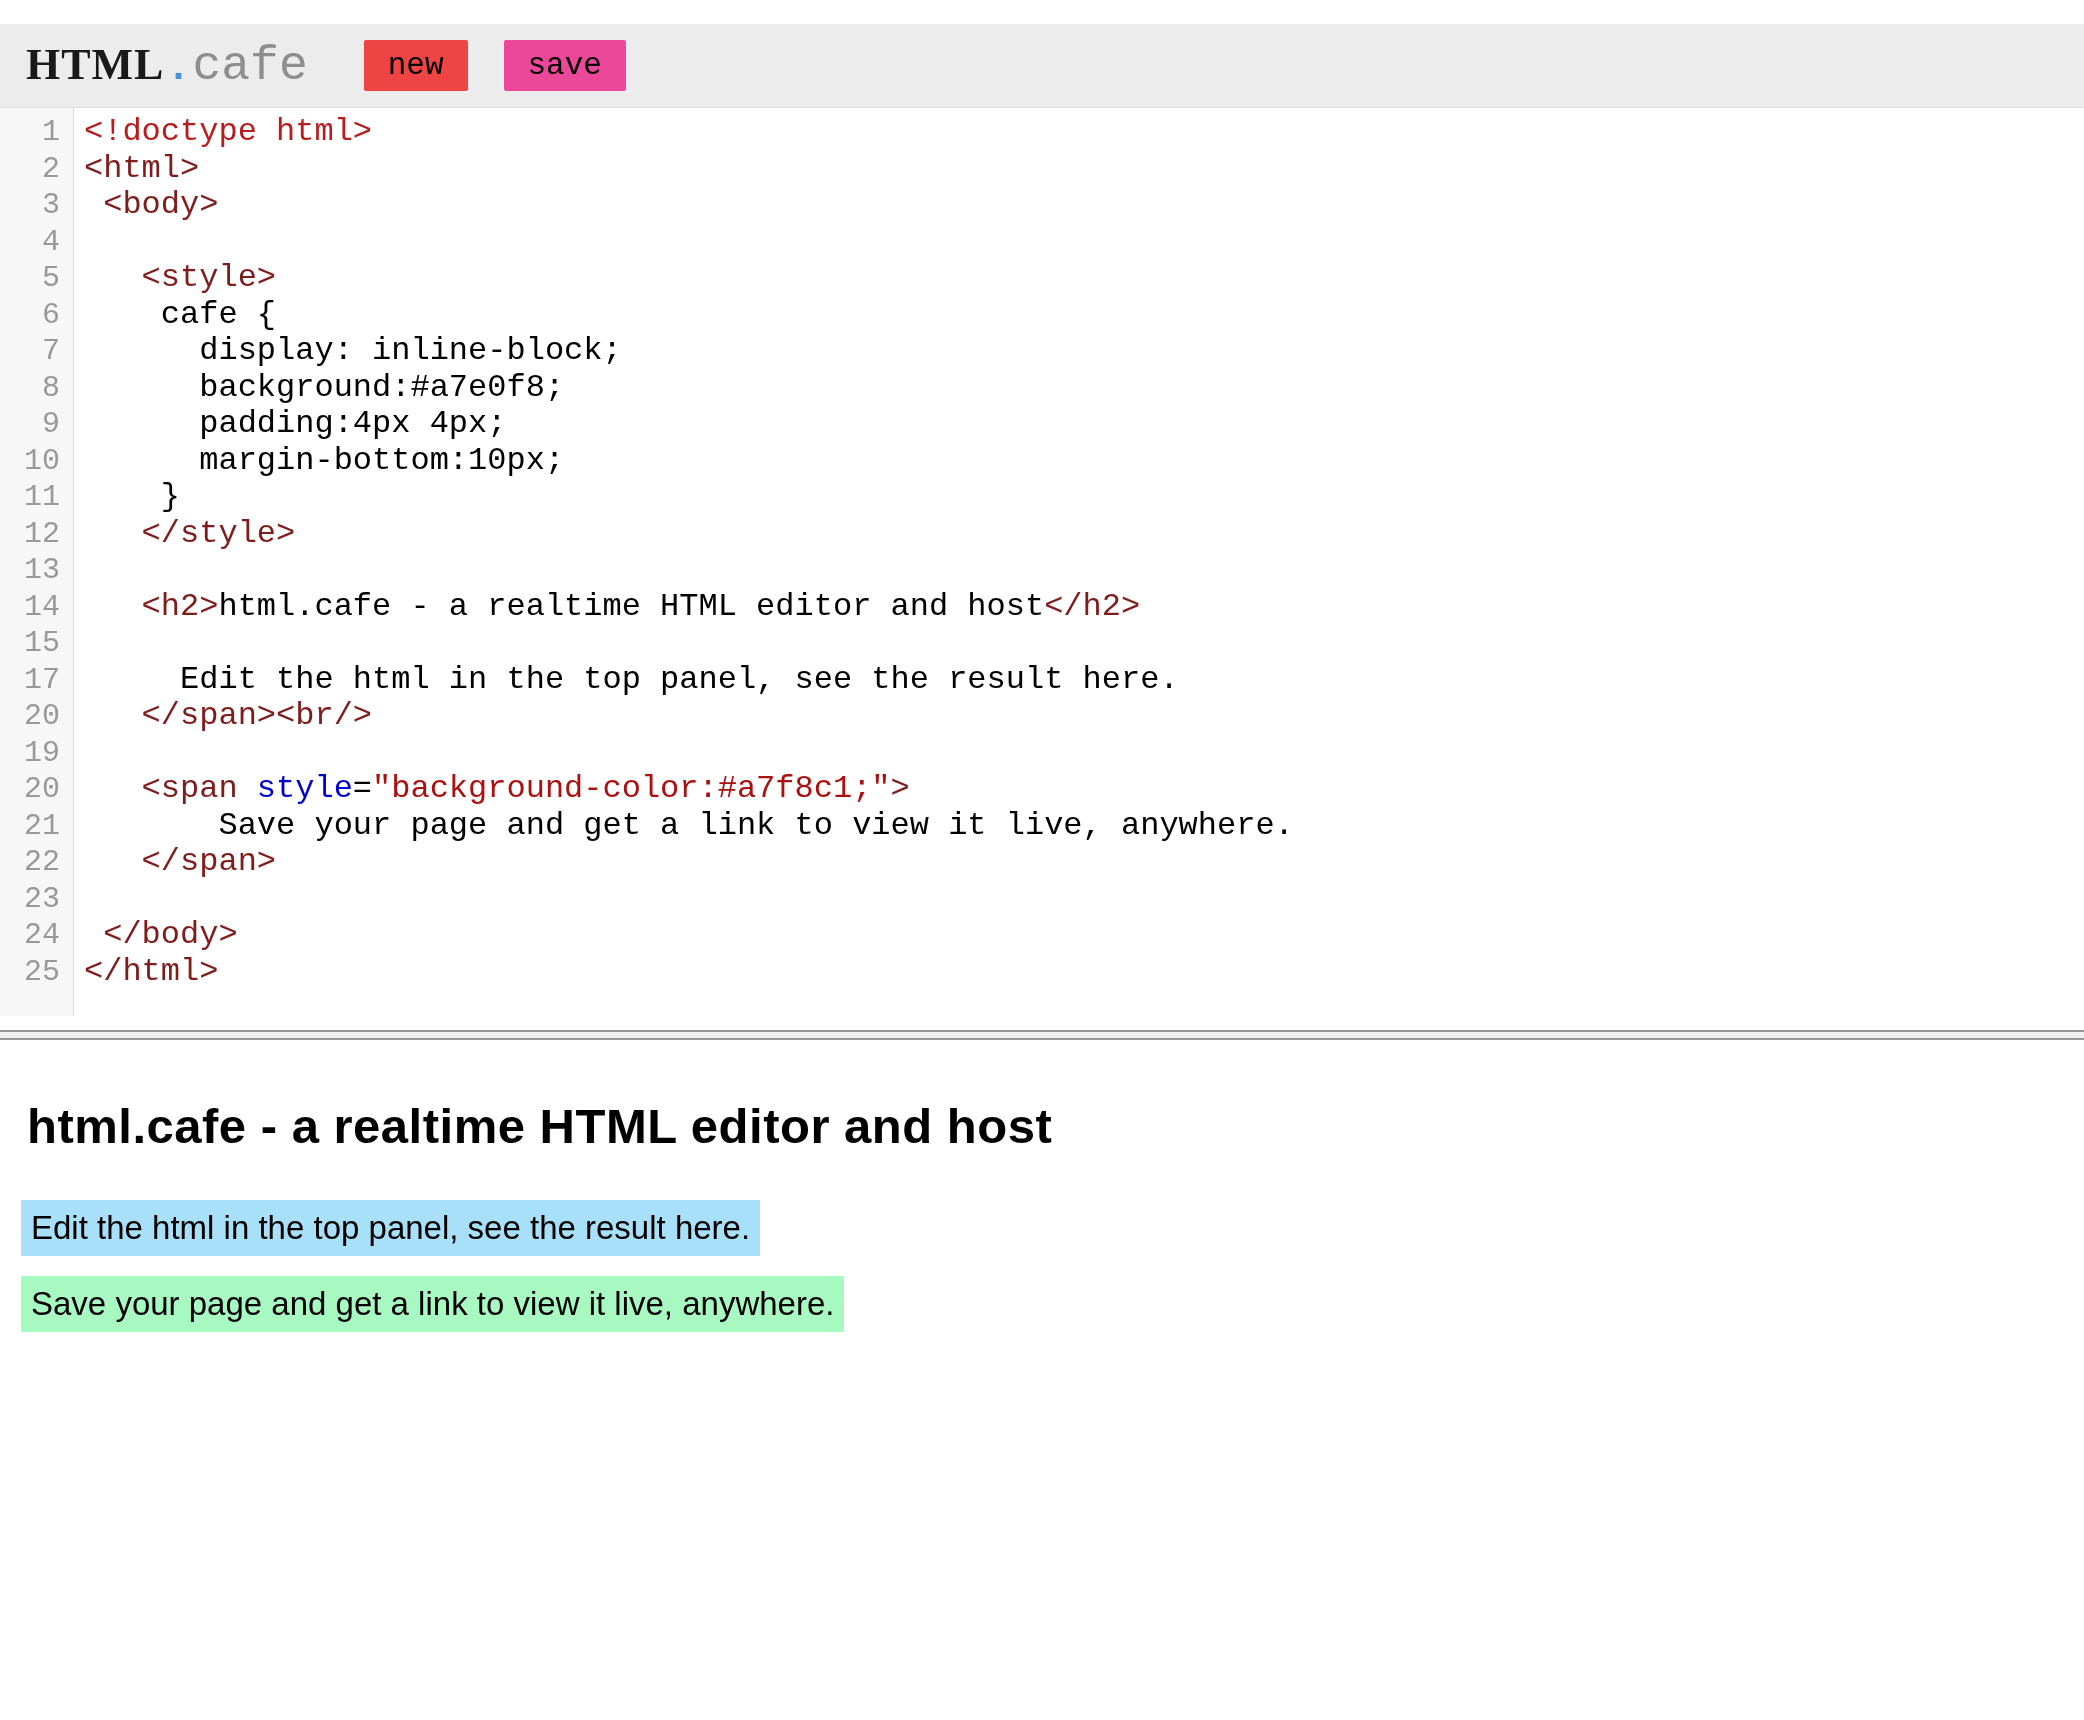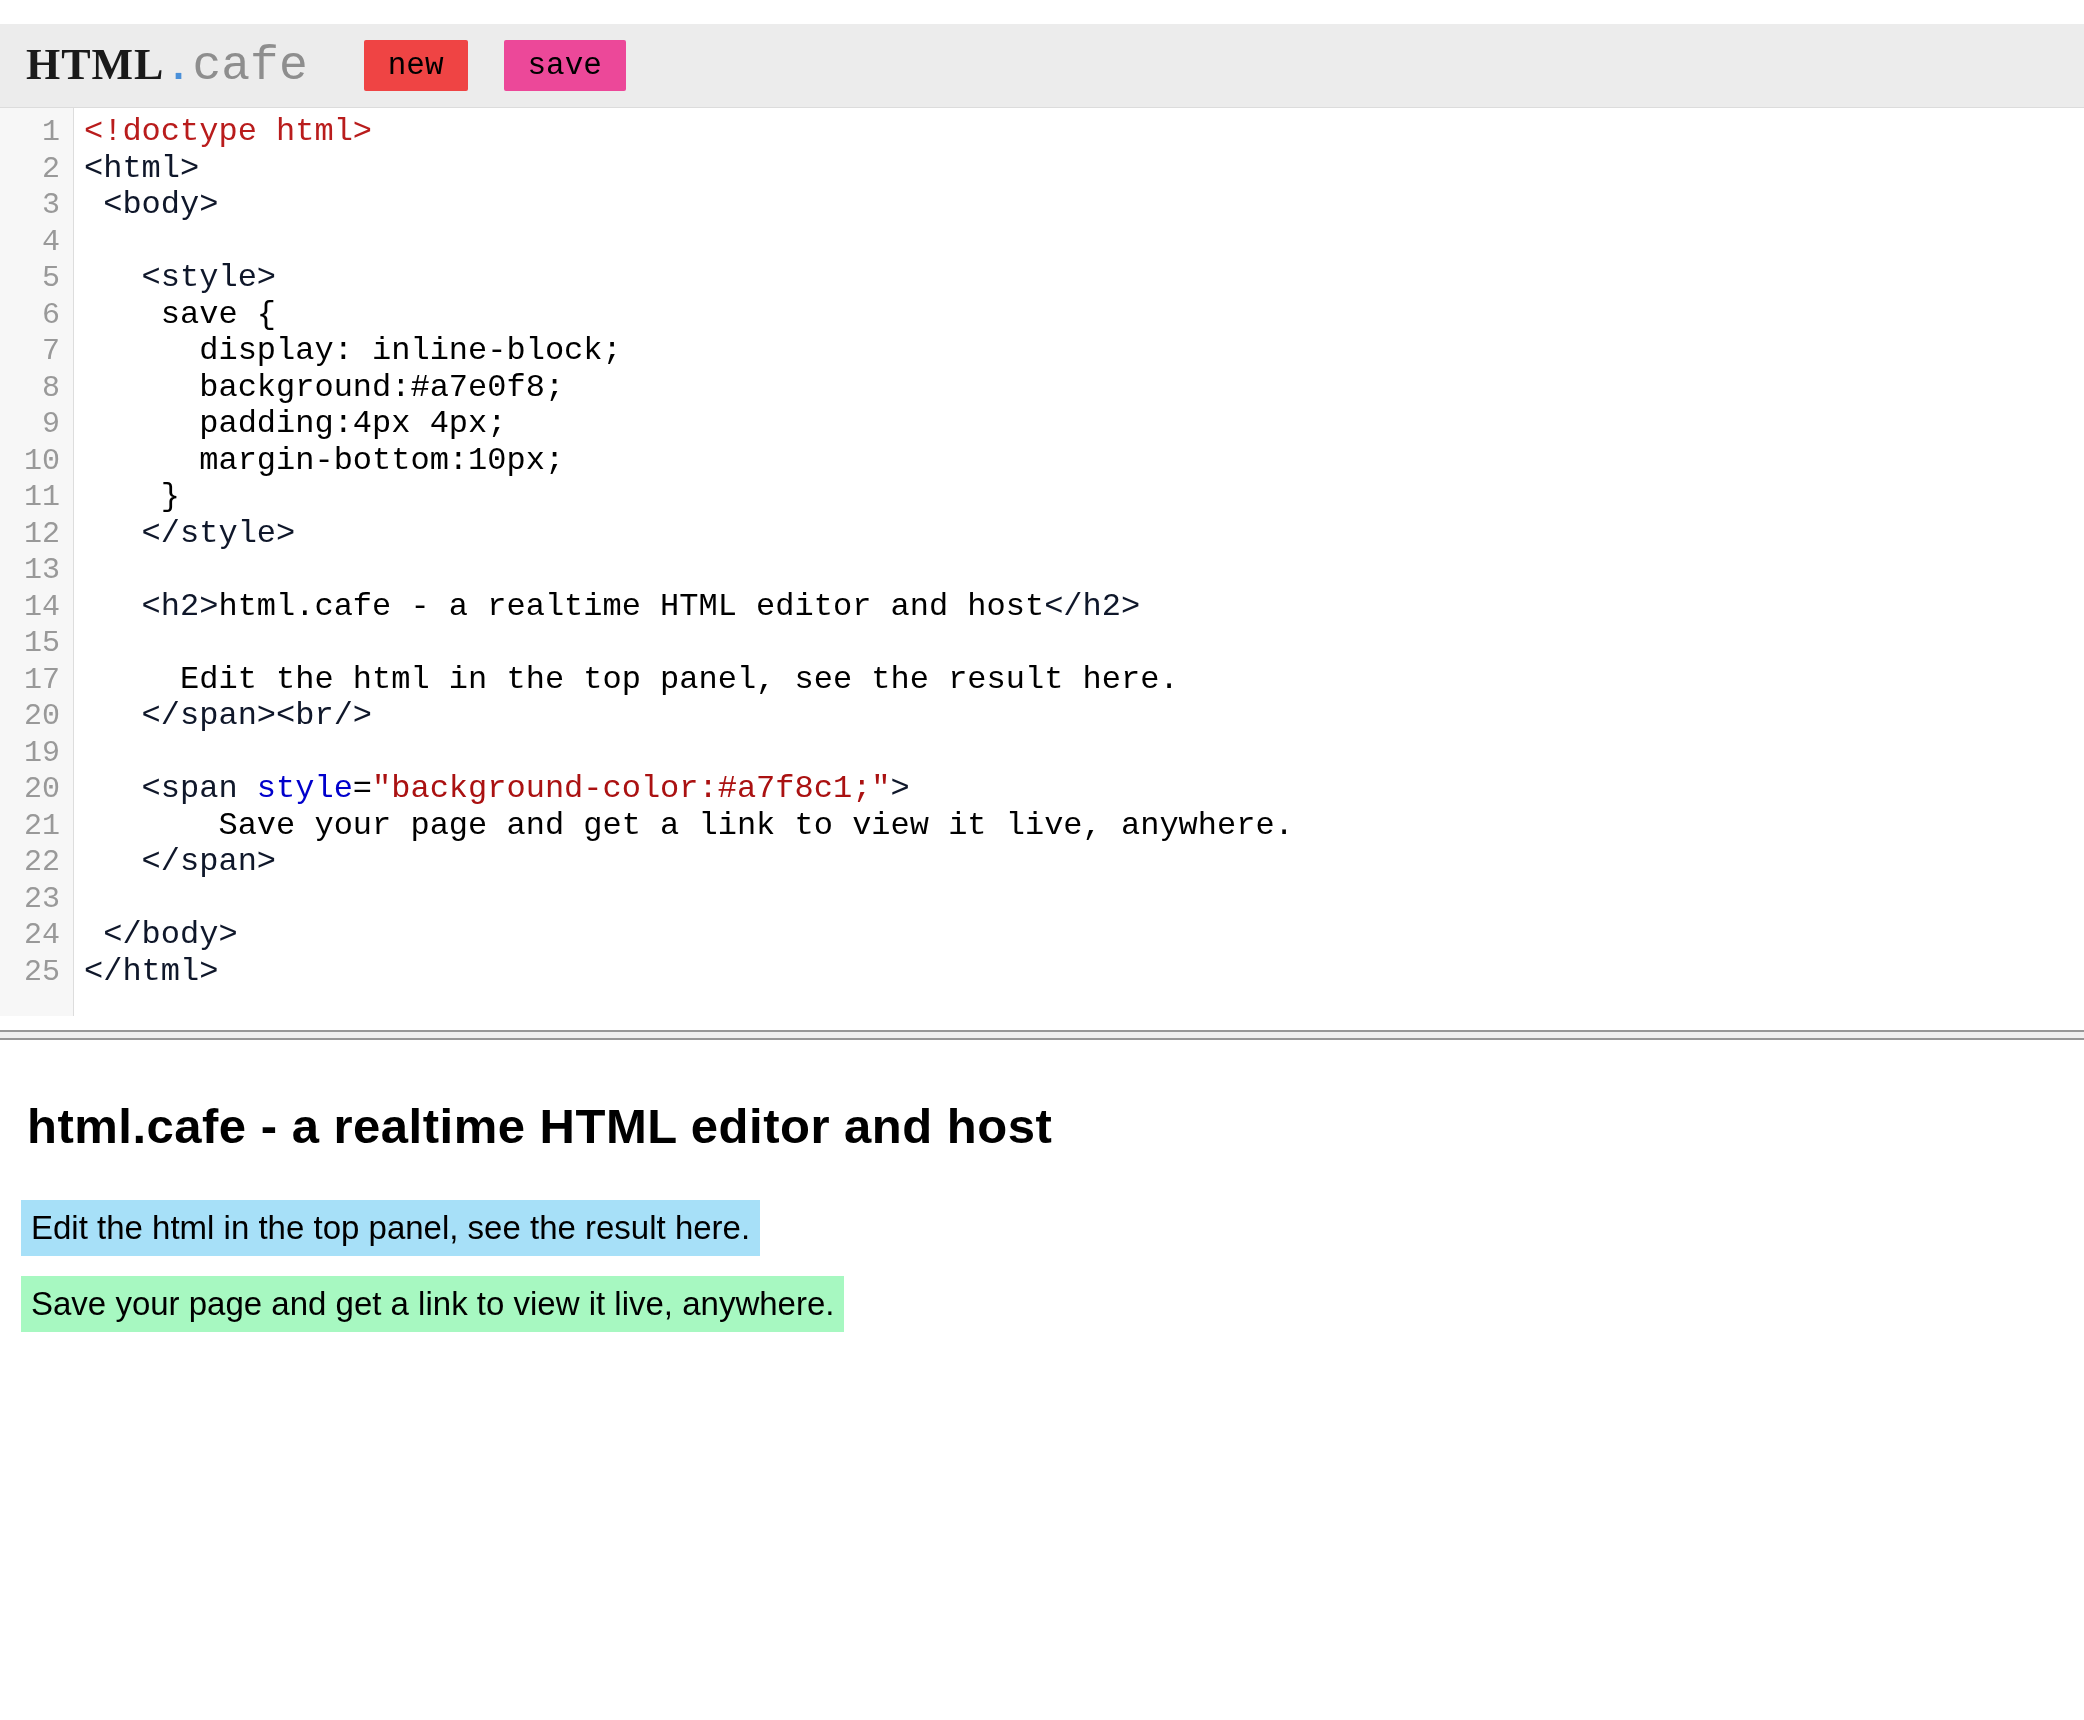--- a/index.html
+++ b/index.html
@@ -58,21 +58,21 @@
   }
   .code-lines { position: relative; padding-top: 6px; }
   .code-row { display: flex; height: 36.5px; white-space: pre; }
   .gutter-num {
     width: 74px; flex: 0 0 74px;
     padding-right: 14px; text-align: right;
     color: #999; font-size: 30px;
   }
   .code-text { padding-left: 10px; white-space: pre; color: #000; }
   .tok-meta  { color: #b91c1c; }
-  .tok-tag   { color: #0f172a; }
+  .tok-tag   { color: #7f1d1d; }
   .tok-attr  { color: #0000cc; }
   .tok-str   { color: #aa1111; }
   .tok-plain { color: #000; }
 
   
   .splitter {
     height: 10px; margin-top: 14px;
     background: #efefef;
     border-top: 2px solid #979797;
     border-bottom: 2px solid #979797;
@@ -113,21 +113,21 @@
   </header>
 
   <div class="editor">
     <div class="gutter-bg"></div>
     <div class="code-lines" id="code-lines">
         <div class="code-row"><div class="gutter-num">1</div><div class="code-text"><span class="tok-meta">&lt;!doctype html&gt;</span></div></div>
         <div class="code-row"><div class="gutter-num">2</div><div class="code-text"><span class="tok-tag">&lt;html&gt;</span></div></div>
         <div class="code-row"><div class="gutter-num">3</div><div class="code-text"><span class="tok-plain"> </span><span class="tok-tag">&lt;body&gt;</span></div></div>
         <div class="code-row"><div class="gutter-num">4</div><div class="code-text"></div></div>
         <div class="code-row"><div class="gutter-num">5</div><div class="code-text"><span class="tok-plain">   </span><span class="tok-tag">&lt;style&gt;</span></div></div>
-        <div class="code-row"><div class="gutter-num">6</div><div class="code-text"><span class="tok-plain">    save {</span></div></div>
+        <div class="code-row"><div class="gutter-num">6</div><div class="code-text"><span class="tok-plain">    cafe {</span></div></div>
         <div class="code-row"><div class="gutter-num">7</div><div class="code-text"><span class="tok-plain">      display: inline-block;</span></div></div>
         <div class="code-row"><div class="gutter-num">8</div><div class="code-text"><span class="tok-plain">      background:#a7e0f8;</span></div></div>
         <div class="code-row"><div class="gutter-num">9</div><div class="code-text"><span class="tok-plain">      padding:4px 4px;</span></div></div>
         <div class="code-row"><div class="gutter-num">10</div><div class="code-text"><span class="tok-plain">      margin-bottom:10px;</span></div></div>
         <div class="code-row"><div class="gutter-num">11</div><div class="code-text"><span class="tok-plain">    }</span></div></div>
         <div class="code-row"><div class="gutter-num">12</div><div class="code-text"><span class="tok-plain">   </span><span class="tok-tag">&lt;/style&gt;</span></div></div>
         <div class="code-row"><div class="gutter-num">13</div><div class="code-text"></div></div>
         <div class="code-row"><div class="gutter-num">14</div><div class="code-text"><span class="tok-plain">   </span><span class="tok-tag">&lt;h2&gt;</span><span class="tok-plain">html.cafe - a realtime HTML editor and host</span><span class="tok-tag">&lt;/h2&gt;</span></div></div>
         <div class="code-row"><div class="gutter-num">15</div><div class="code-text"></div></div>
         <div class="code-row"><div class="gutter-num">17</div><div class="code-text"><span class="tok-plain">     Edit the html in the top panel, see the result here.</span></div></div>

